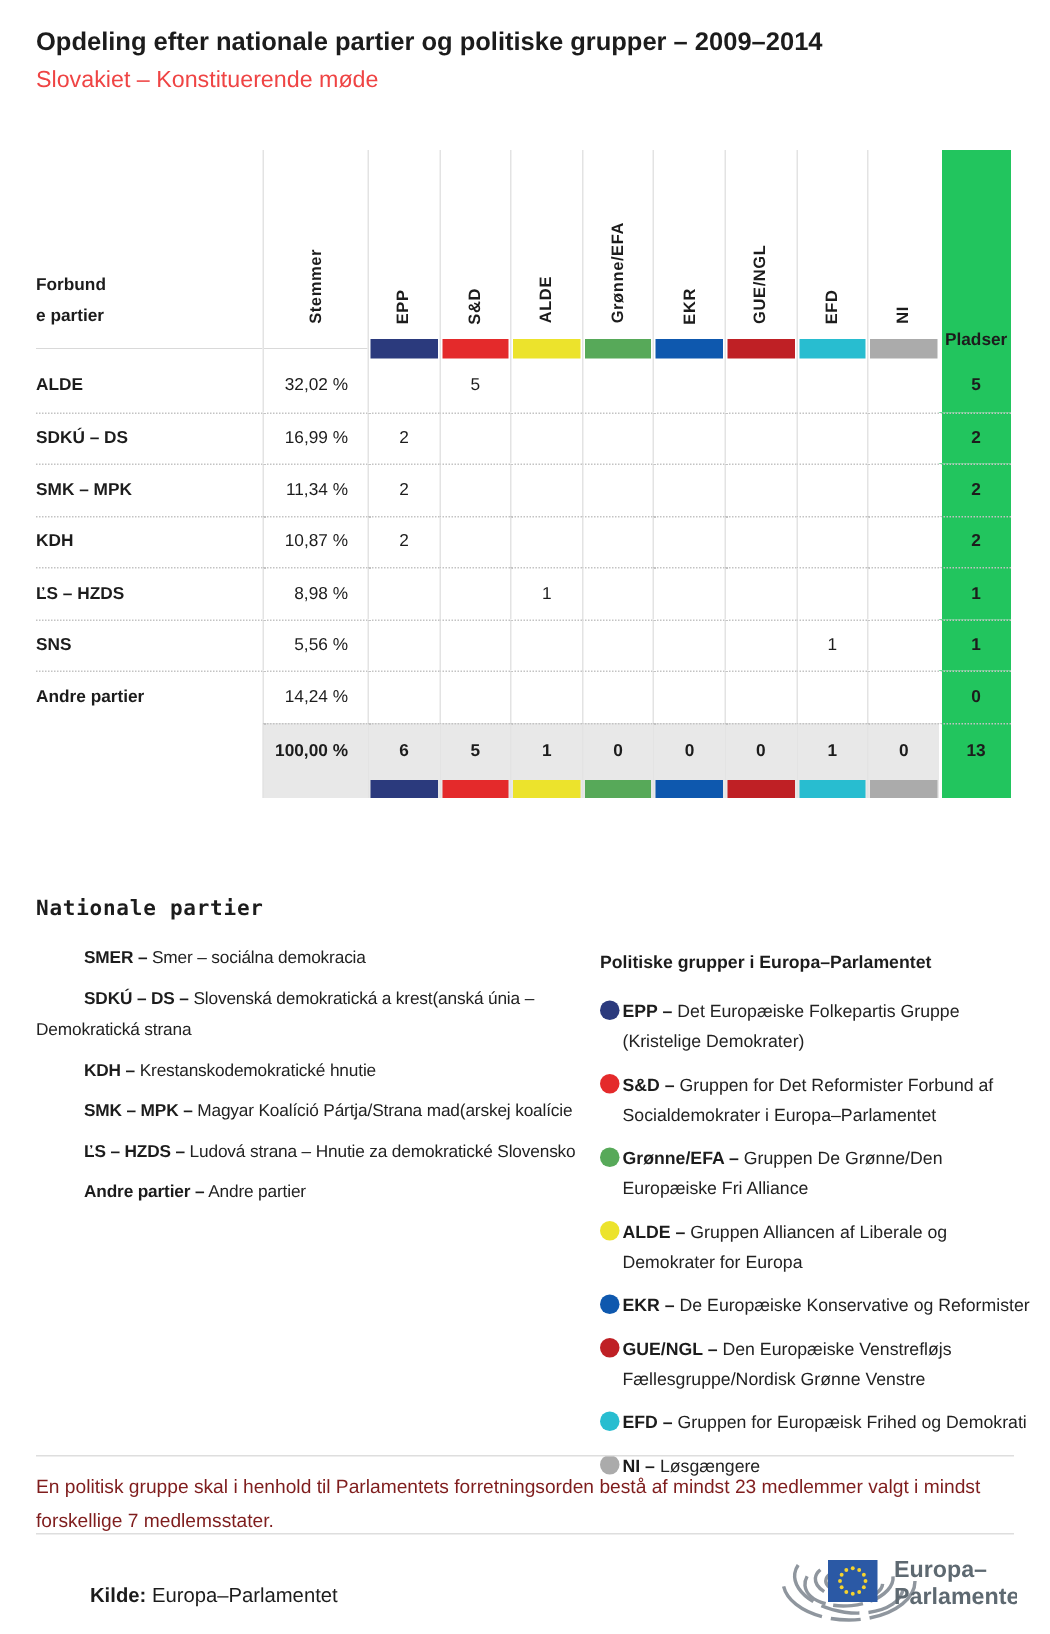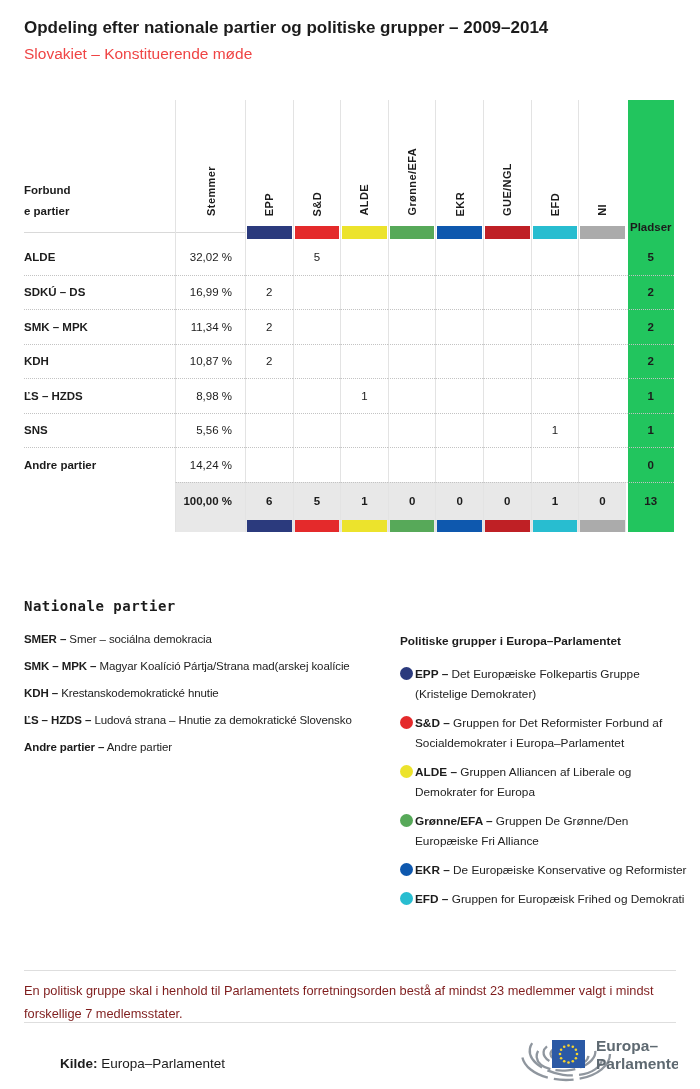--- a/index.html
+++ b/index.html
@@ -39,21 +39,21 @@
   .stem { justify-content:flex-end; padding-right:13px; }
   .seat { justify-content:center; }
   .plv  { justify-content:center; font-weight:700; }
   .tot  { background:#e8e8e8; font-weight:700; }
 
   
   .nat { position:absolute; left:24px; top:598px; width:372px; }
   .nat h3 { font-family:"DejaVu Sans Mono","Liberation Mono",monospace; font-size:14px;
             font-weight:700; letter-spacing:.5px; margin-bottom:15px; }
   .nat-item { font-size:11.5px; line-height:21px; margin-bottom:6px; color:#222; letter-spacing:-.1px; }
-  .nat-item b { color:#1c1c1c; }
+  .nat-item b { color:#1c1c1c;margin-left:32px; }
 
   .grp { position:absolute; left:400px; top:634px; width:292px; }
   .grp h4 { font-size:11.8px; font-weight:700; margin-bottom:16px; }
   .grp-item { display:flex; gap:2px; margin-bottom:9px; }
   .dot { width:13px; height:13px; border-radius:50%; flex:none; margin-top:3px; }
   .grp-text { font-size:11.8px; line-height:20px; color:#222; }
   .grp-text b { color:#1c1c1c; }
 
   
   .rule { position:absolute; left:24px; width:652px; border-top:1px solid #dedede; }
@@ -275,51 +275,60 @@
       <div class="c tot cb2 vline">
           <div class="bar2" style="background-color: rgb(171, 171, 171);"></div>
         </div>
       <div class="c pl"></div>
     </div>
   </div>
 
   <div class="nat">
     <h3>Nationale partier</h3>
     <div class="nat-item"><b>SMER –</b> <span>Smer – sociálna demokracia</span></div>
+    <div class="nat-item"><b>SDKÚ – DS –</b> <span>Slovenská demokratická a krest(anská únia – Demokratická strana</span></div>
+    <div class="nat-item"><b>KDH –</b> <span>Krestanskodemokratické hnutie</span></div>
     <div class="nat-item"><b>SMK – MPK –</b> <span>Magyar Koalíció Pártja/Strana mad(arskej koalície</span></div>
-    <div class="nat-item"><b>KDH –</b> <span>Krestanskodemokratické hnutie</span></div>
     <div class="nat-item"><b>ĽS – HZDS –</b> <span>Ludová strana – Hnutie za demokratické Slovensko</span></div>
     <div class="nat-item"><b>Andre partier –</b> <span>Andre partier</span></div>
   </div>
 
   <div class="grp">
     <h4>Politiske grupper i Europa–Parlamentet</h4>
     <div class="grp-item">
       <span class="dot" style="background-color: rgb(43, 58, 125);"></span>
       <span class="grp-text"><b>EPP –</b> <span>Det Europæiske Folkepartis Gruppe (Kristelige Demokrater)</span></span>
     </div>
     <div class="grp-item">
       <span class="dot" style="background-color: rgb(228, 42, 43);"></span>
       <span class="grp-text"><b>S&amp;D –</b> <span>Gruppen for Det Reformister Forbund af Socialdemokrater i Europa–Parlamentet</span></span>
     </div>
     <div class="grp-item">
+      <span class="dot" style="background-color: rgb(87, 169, 89);"></span>
+      <span class="grp-text"><b>Grønne/EFA –</b> <span>Gruppen De Grønne/Den Europæiske Fri Alliance</span></span>
+    </div>
+    <div class="grp-item">
       <span class="dot" style="background-color: rgb(236, 227, 44);"></span>
       <span class="grp-text"><b>ALDE –</b> <span>Gruppen Alliancen af Liberale og Demokrater for Europa</span></span>
     </div>
     <div class="grp-item">
-      <span class="dot" style="background-color: rgb(87, 169, 89);"></span>
-      <span class="grp-text"><b>Grønne/EFA –</b> <span>Gruppen De Grønne/Den Europæiske Fri Alliance</span></span>
-    </div>
-    <div class="grp-item">
       <span class="dot" style="background-color: rgb(14, 88, 174);"></span>
       <span class="grp-text"><b>EKR –</b> <span>De Europæiske Konservative og Reformister</span></span>
     </div>
     <div class="grp-item">
+      <span class="dot" style="background-color: rgb(191, 32, 37);"></span>
+      <span class="grp-text"><b>GUE/NGL –</b> <span>Den Europæiske Venstrefløjs Fællesgruppe/Nordisk Grønne Venstre</span></span>
+    </div>
+    <div class="grp-item">
       <span class="dot" style="background-color: rgb(40, 189, 208);"></span>
       <span class="grp-text"><b>EFD –</b> <span>Gruppen for Europæisk Frihed og Demokrati</span></span>
+    </div>
+    <div class="grp-item">
+      <span class="dot" style="background-color: rgb(171, 171, 171);"></span>
+      <span class="grp-text"><b>NI –</b> <span>Løsgængere</span></span>
     </div>
   </div>
 
   <div class="rule" style="top:970px"></div>
   <div class="footnote">En politisk gruppe skal i henhold til Parlamentets forretningsorden bestå af mindst 23 medlemmer valgt i mindst forskellige 7 medlemsstater.</div>
   <div class="rule" style="top:1022px"></div>
 
   <div class="source">
     <b>Kilde:</b>
     <span>Europa–Parlamentet</span>

